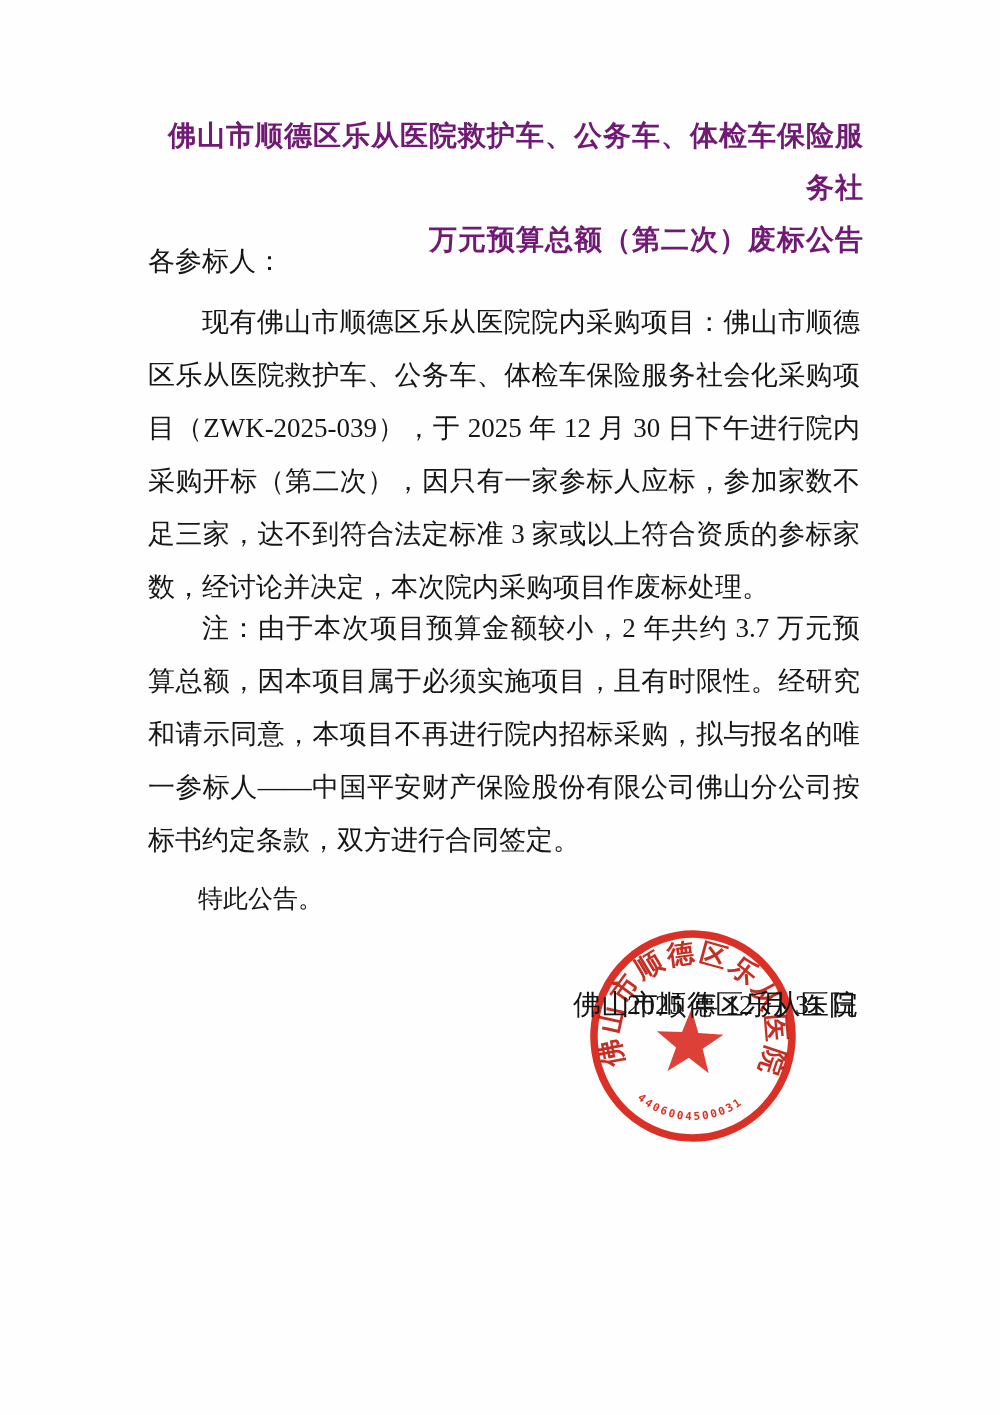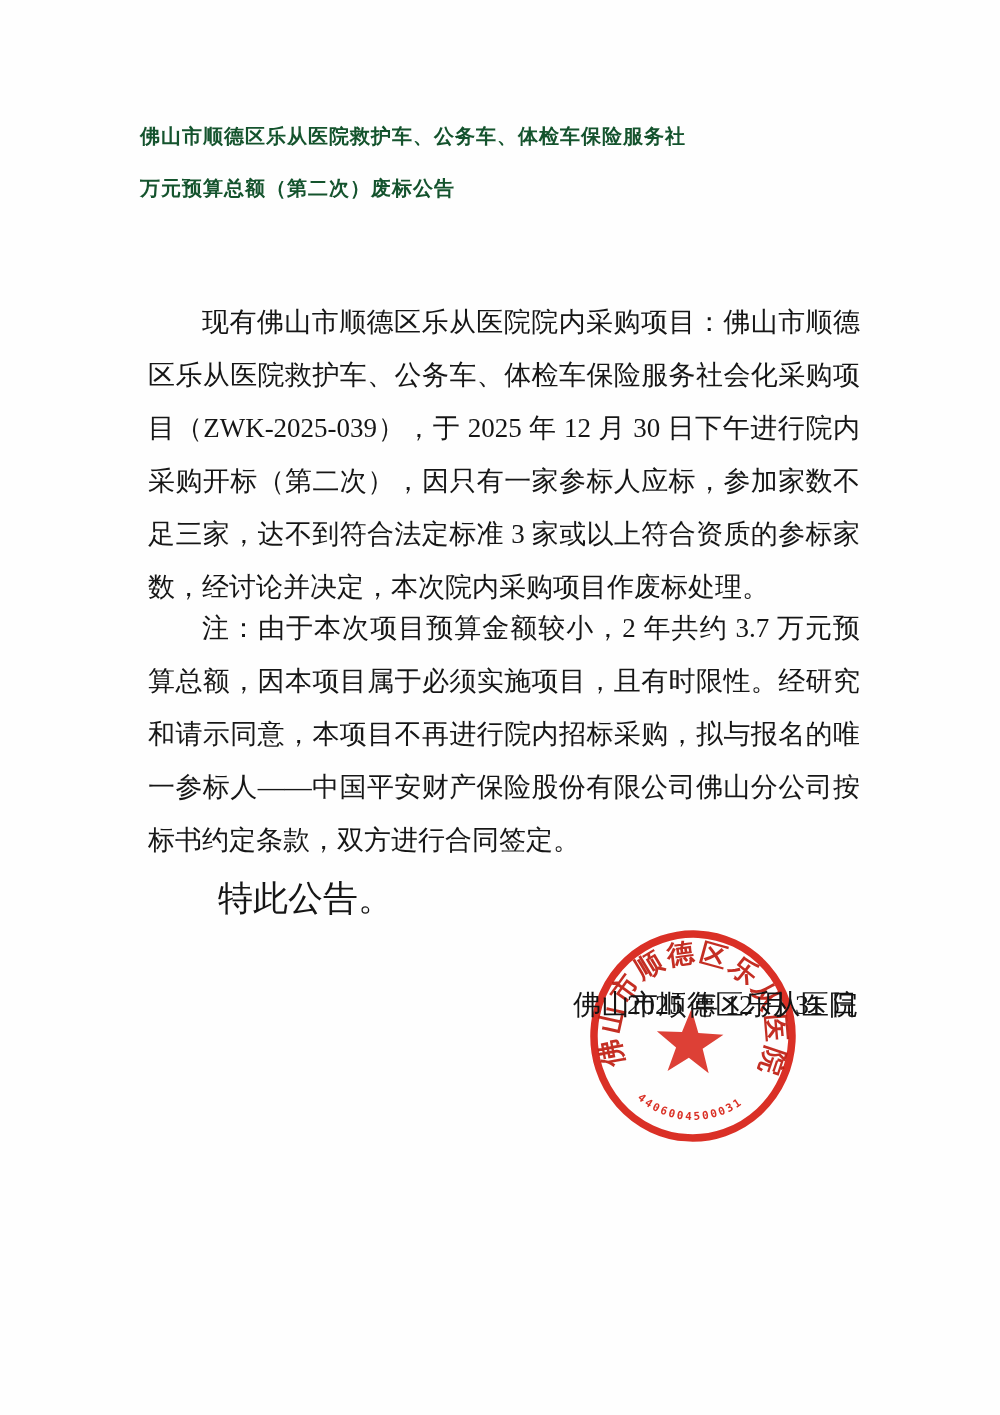--- a/index.html
+++ b/index.html
@@ -18,27 +18,27 @@
   .sheet {
     position: absolute;
     inset: 0;
   }
   .title {
     position: absolute;
     left: 140px;
     top: 110px;
     width: 724px;
     margin: 0;
-    text-align: left;
+    text-align: right;
     font-family: "Liberation Sans", "DejaVu Sans", sans-serif;
     font-weight: bold;
-    font-size: 20px;
+    font-size: 28px;
     line-height: 52px;
     letter-spacing: 1px;
-    color: #14532d;
+    color: #701a75;
   }
   .title .title-line { display: block; }
   .salutation {
     position: absolute;
     left: 148px;
     top: 235px;
     margin: 0;
     font-size: 27px;
     line-height: 53px;
   }
@@ -53,21 +53,21 @@
     text-justify: inter-character;
     text-indent: 2em;
   }
   .para-1 { top: 296px; }
   .para-2 { top: 602px; }
   .closing {
     position: absolute;
     left: 148px;
     top: 872px;
     margin: 0;
-    font-size: 35px;
+    font-size: 25px;
     line-height: 53px;
     text-indent: 2em;
   }
   .seal {
     position: absolute;
     left: 588px;
     top: 930px;
     width: 210px;
     height: 212px;
     z-index: 1;
@@ -99,20 +99,21 @@
 </head>
 <body style="background: rgb(254, 254, 254);">
 
 <div class="sheet">
 
   <h1 class="title">
     <span class="title-line">佛山市顺德区乐从医院救护车、公务车、体检车保险服务社</span>
     <span class="title-line">万元预算总额（第二次）废标公告</span>
   </h1>
 
+  <p class="salutation">各参标人：</p>
 
   <p class="para para-1">现有佛山市顺德区乐从医院院内采购项目：佛山市顺德区乐从医院救护车、公务车、体检车保险服务社会化采购项目（ZWK-2025-039），于 2025 年 12 月 30 日下午进行院内采购开标（第二次），因只有一家参标人应标，参加家数不足三家，达不到符合法定标准 3 家或以上符合资质的参标家数，经讨论并决定，本次院内采购项目作废标处理。</p>
 
   <p class="para para-2">注：由于本次项目预算金额较小，2 年共约 3.7 万元预算总额，因本项目属于必须实施项目，且有时限性。经研究和请示同意，本项目不再进行院内招标采购，拟与报名的唯一参标人——中国平安财产保险股份有限公司佛山分公司按标书约定条款，双方进行合同签定。</p>
 
   <p class="closing">特此公告。</p>
 
   <div class="seal">
     <svg viewBox="0 0 210 212" xmlns="http://www.w3.org/2000/svg">
       <defs>

